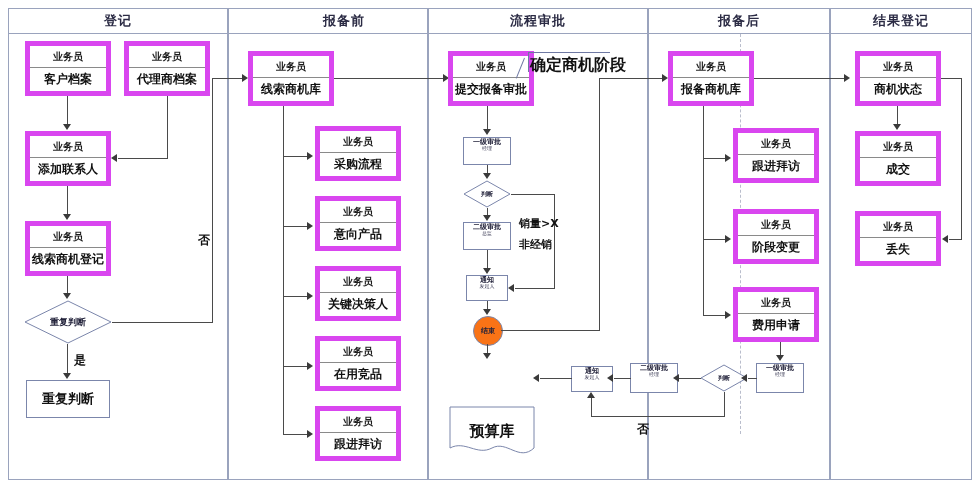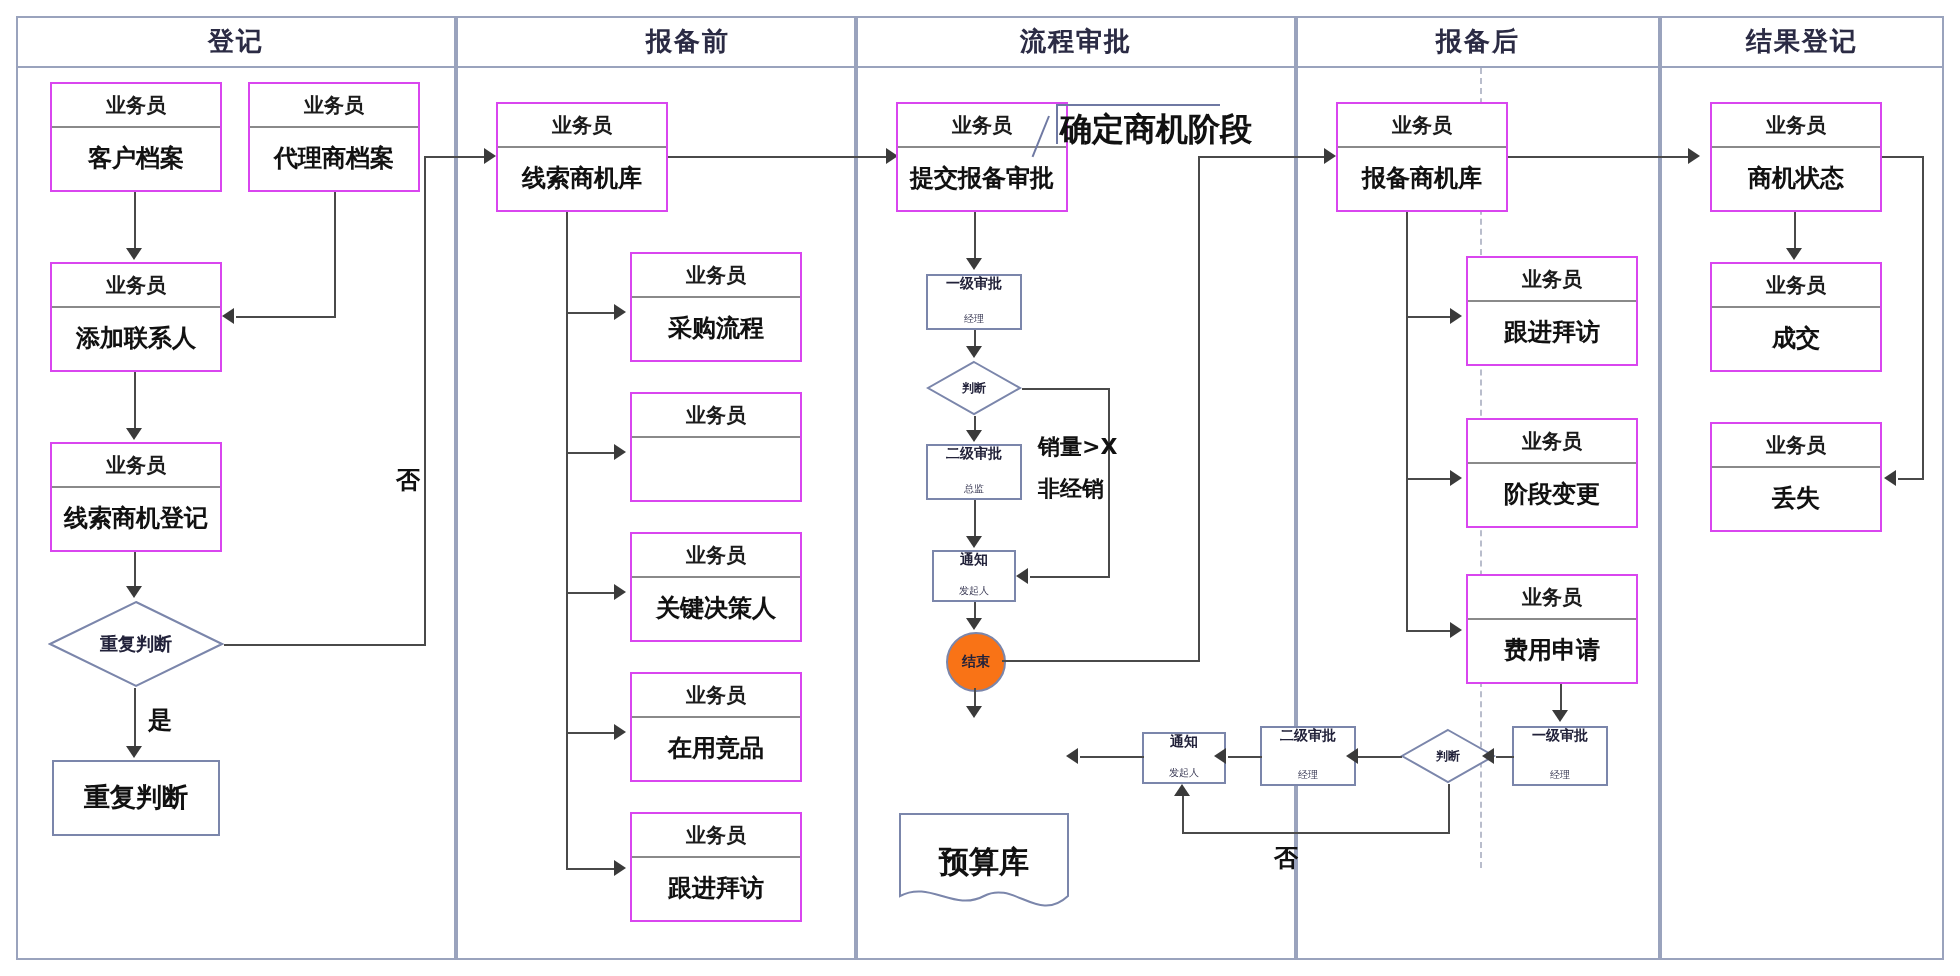--- a/index.html
+++ b/index.html
@@ -6,30 +6,30 @@
   body{font-family:"DejaVu Sans","Liberation Sans",sans-serif;}
   #stage{position:relative;width:980px;height:488px;background:#ffffff;overflow:hidden;}
 
   
   .lane{position:absolute;border:1px solid #9aa3bd;box-sizing:border-box;background:transparent;}
   .lane-head{position:absolute;box-sizing:border-box;border-bottom:1px solid #9aa3bd;
              display:flex;align-items:center;justify-content:center;
              color:#2b2b44;font-weight:bold;font-size:13px;letter-spacing:1px;}
 
   
-  .node{position:absolute;box-sizing:border-box;border:1px solid #d946ef;background:#ffffff;}
+  .node{position:absolute;box-sizing:border-box;border:5px solid #d946ef;background:#ffffff;}
   .node .hdr{box-sizing:border-box;height:22px;border-bottom:1px solid #8a8a8a;
              display:flex;align-items:center;justify-content:center;
              font-size:10px;color:#1c1c1c;font-weight:bold;}
   .node .bdy{box-sizing:border-box;display:flex;align-items:center;justify-content:center;
              font-size:12px;color:#111111;font-weight:bold;height:calc(100% - 22px);text-align:center;}
 
   
   .appbox{position:absolute;box-sizing:border-box;border:1px solid #7b86ab;background:#ffffff;
-          display:flex;flex-direction:column;align-items:center;justify-content:space-between;line-height:1.15;}
+          display:flex;flex-direction:column;align-items:center;justify-content:flex-start;line-height:1.15;}
   .appbox .t1{font-size:7px;color:#22223a;font-weight:bold;}
   .appbox .t2{font-size:5px;color:#3a3a55;}
 
   
   .plain{position:absolute;box-sizing:border-box;border:1px solid #7b86ab;background:#ffffff;
          display:flex;align-items:center;justify-content:center;
          font-size:13px;color:#111111;font-weight:bold;}
 
   
   .diamond{position:absolute;}
@@ -158,20 +158,21 @@
     <div class="bdy">线索商机库</div>
   </div>
 
   <div class="node" style="left:315px;top:126px;width:86px;height:55px;">
     <div class="hdr">业务员</div>
     <div class="bdy">采购流程</div>
   </div>
 
   <div class="node" style="left:315px;top:196px;width:86px;height:55px;">
     <div class="hdr">业务员</div>
+    <div class="bdy">意向产品</div>
   </div>
 
   <div class="node" style="left:315px;top:266px;width:86px;height:55px;">
     <div class="hdr">业务员</div>
     <div class="bdy">关键决策人</div>
   </div>
 
   <div class="node" style="left:315px;top:336px;width:86px;height:55px;">
     <div class="hdr">业务员</div>
     <div class="bdy">在用竞品</div>

